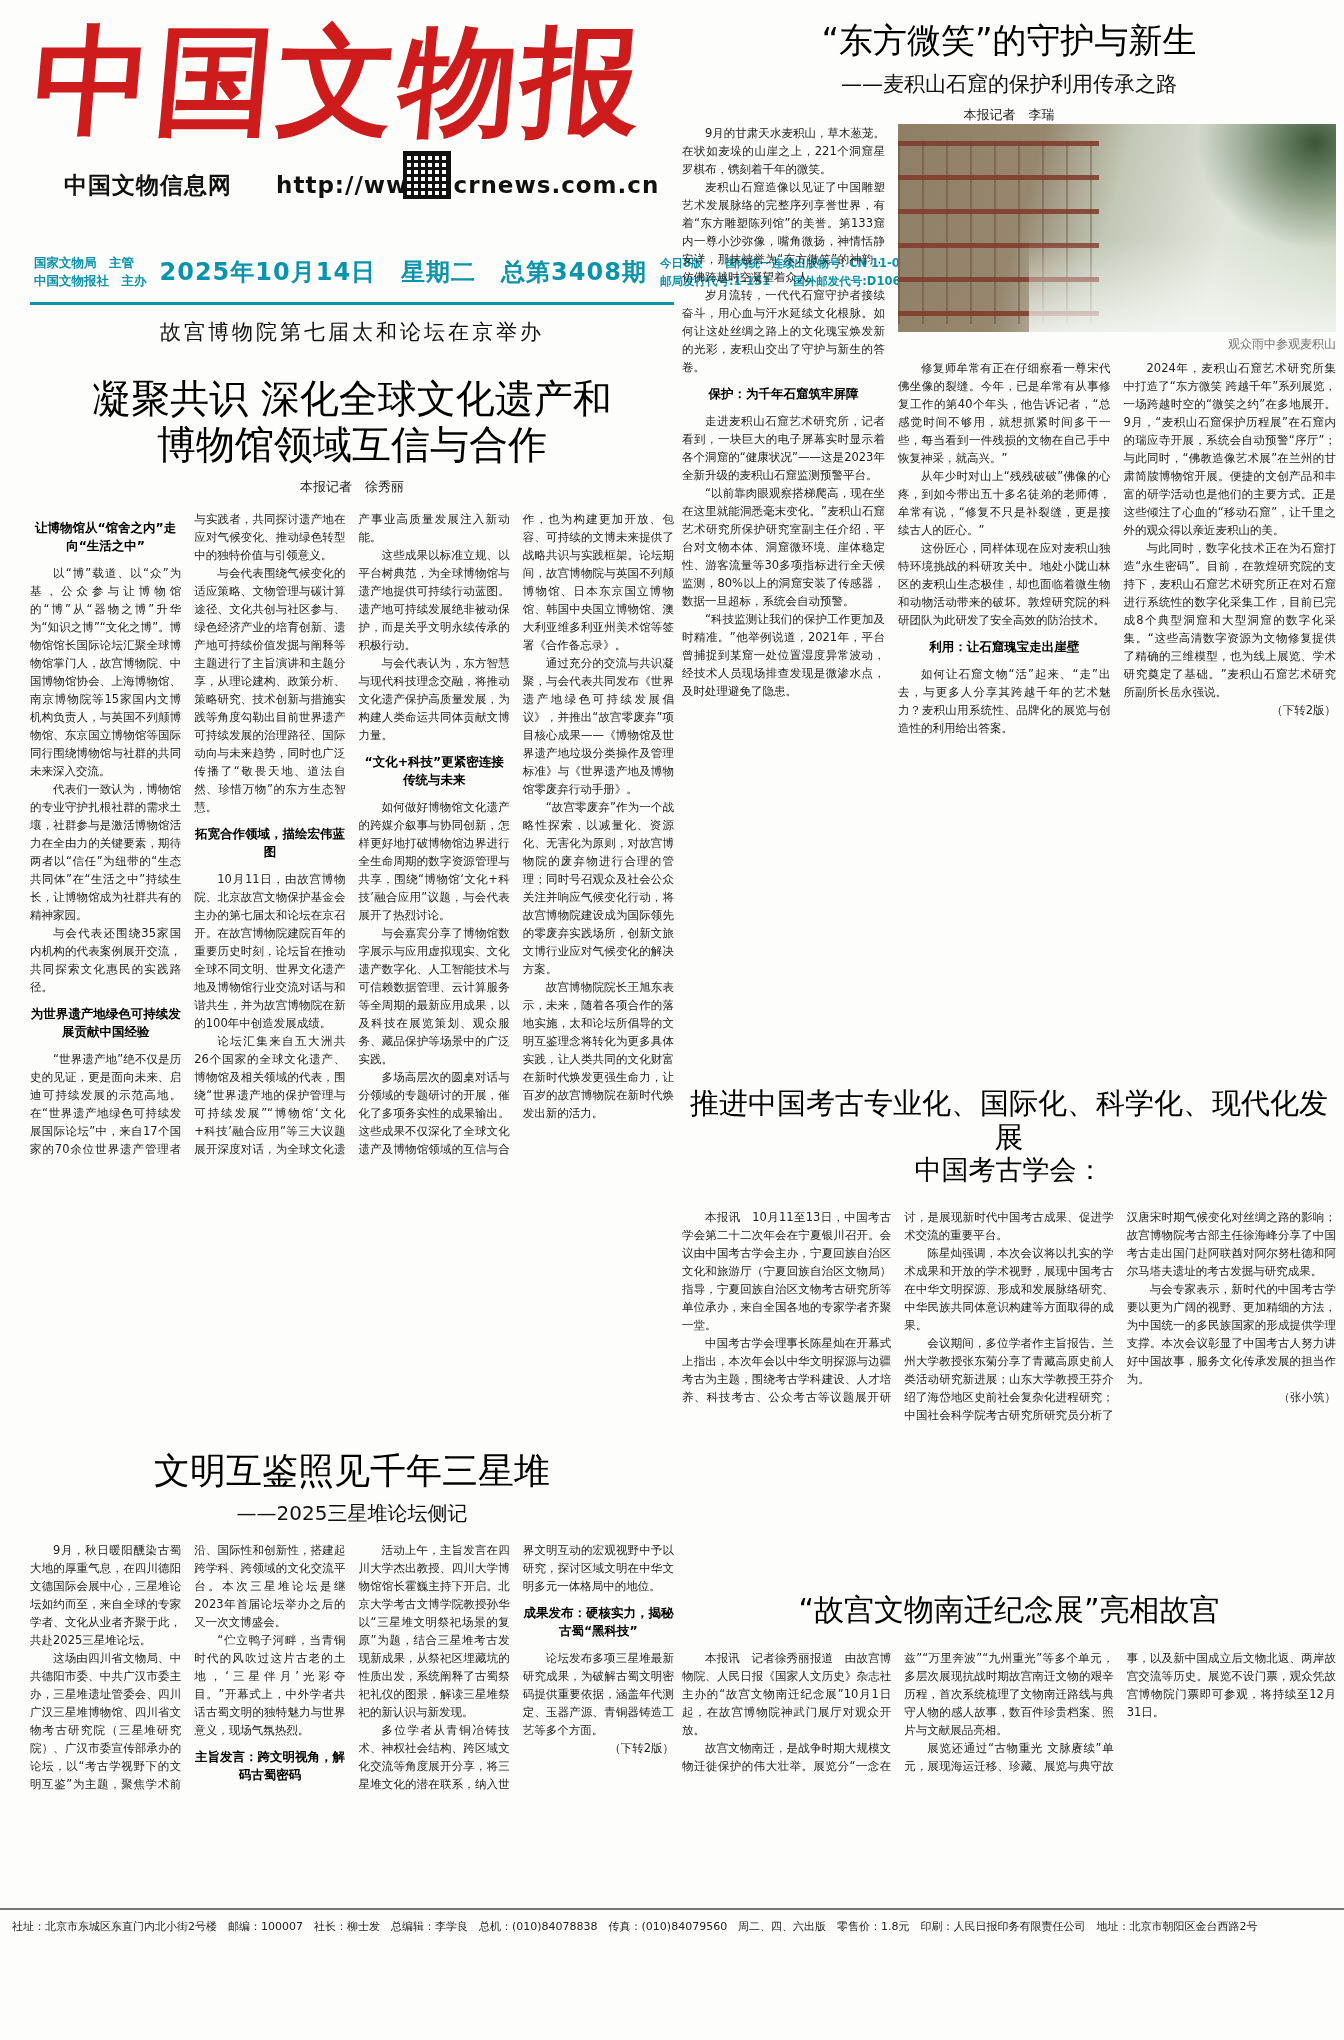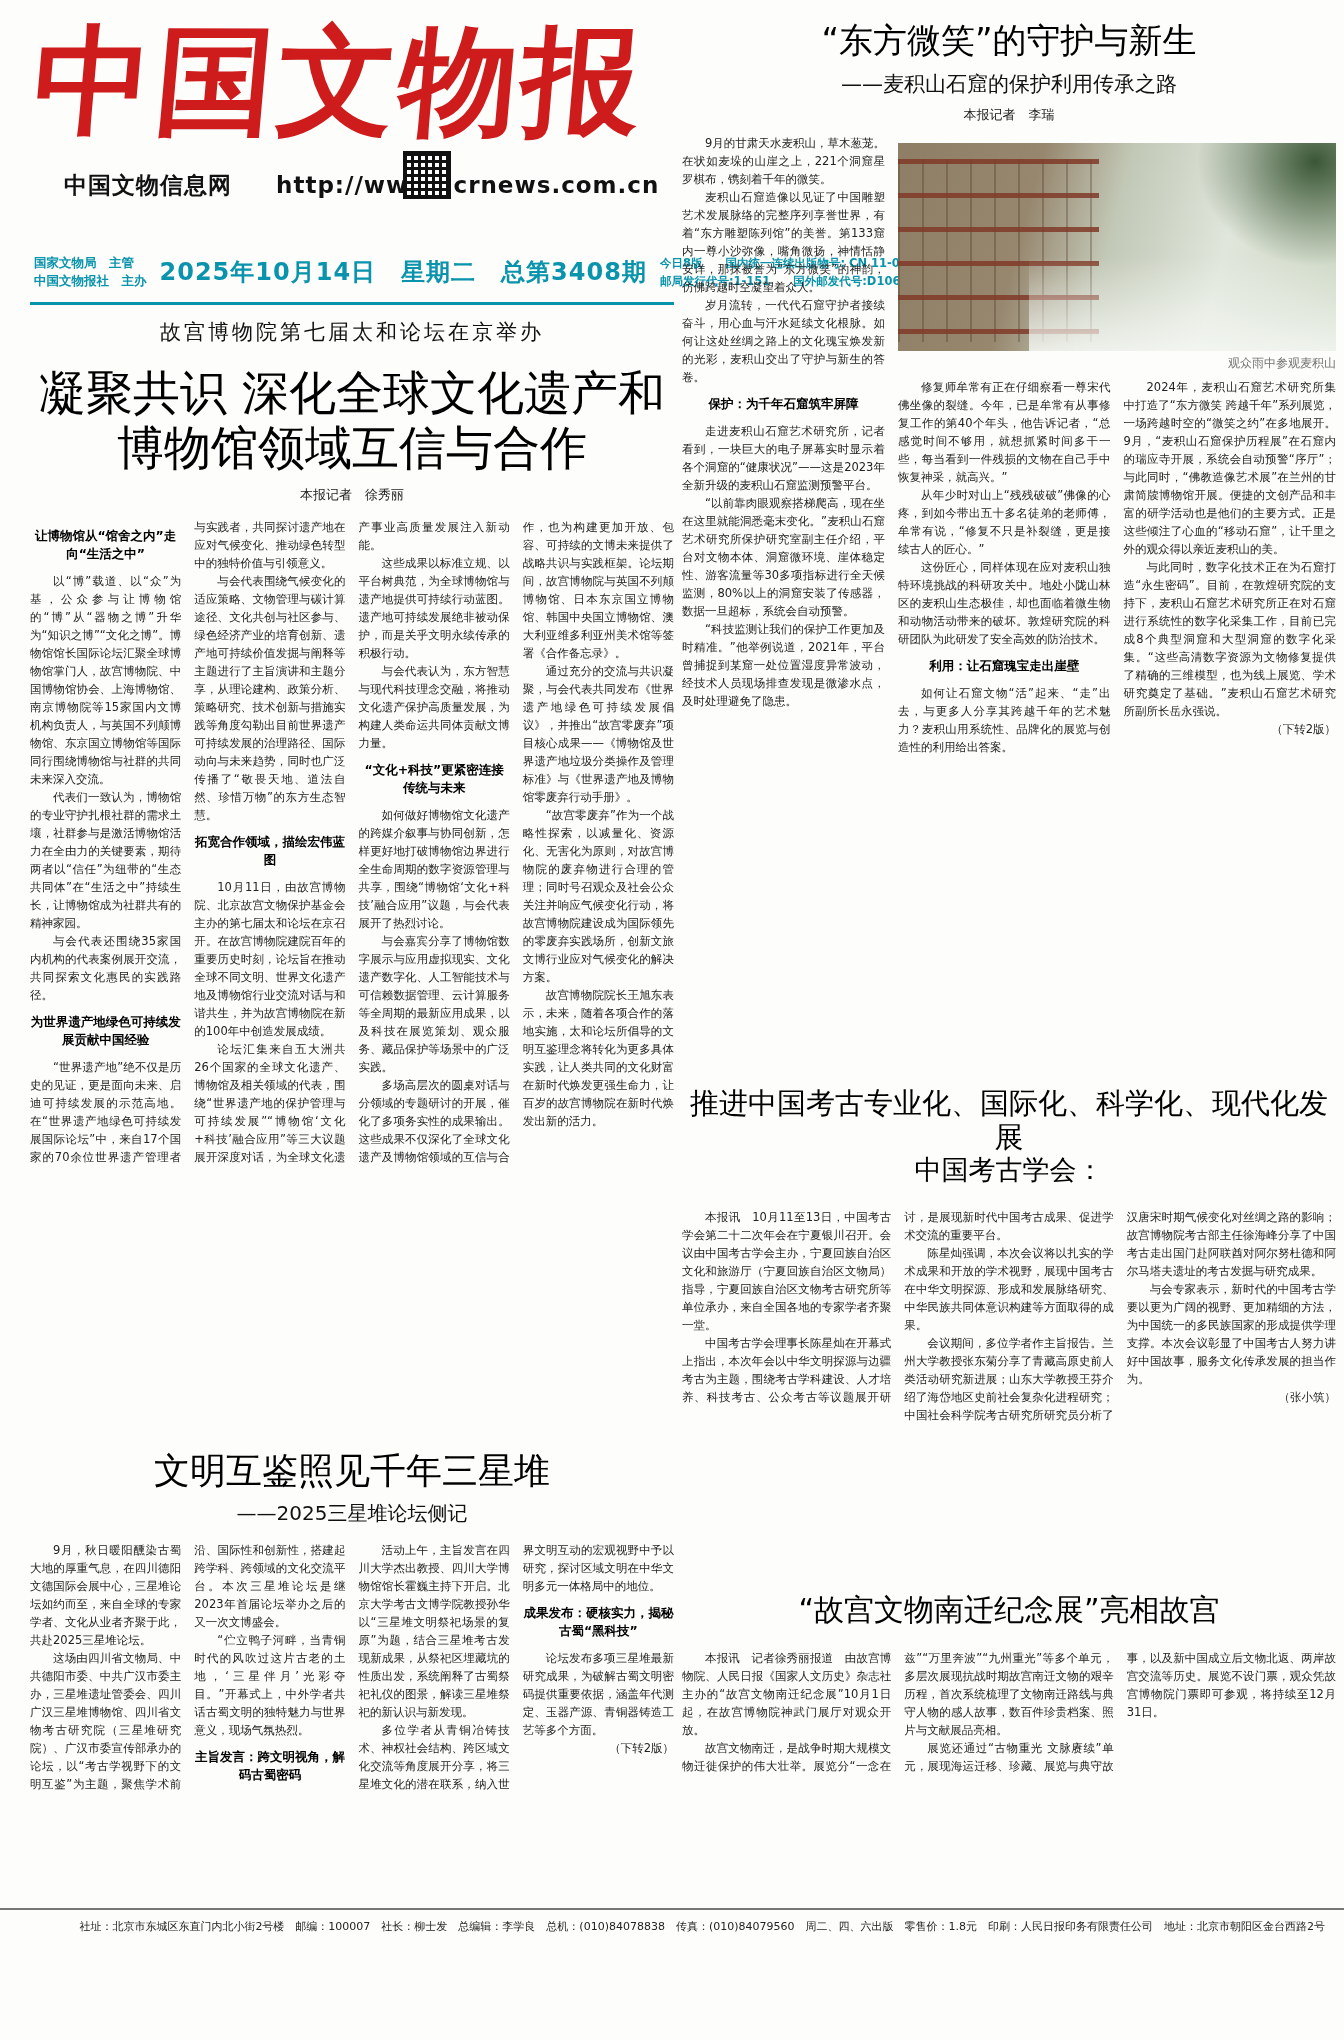--- a/index.html
+++ b/index.html
@@ -52,21 +52,21 @@
              repeating-linear-gradient(to bottom, rgba(128,58,40,.85) 0 5px, transparent 5px 34px),
              repeating-linear-gradient(to right, rgba(70,45,30,.30) 0 2px, transparent 2px 24px); }
   .foliage { position:absolute; right:0; top:0; width:32%; height:60%;
            background:radial-gradient(ellipse at 85% 15%, rgba(45,75,40,.92), rgba(45,75,40,0) 70%); }
   .mist { position:absolute; left:30%; bottom:0; width:70%; height:45%;
            background:linear-gradient(to top, rgba(245,248,244,.85), rgba(245,248,244,0)); }
   .caption { font-size:12px; text-align:right; margin-top:4px; color:#737373; }
 
   
   .footer { border-top:2px solid #777; font-size:11px; color:#222;
-            padding:9px 19px 0 12px; white-space:nowrap;text-align:right; }
+            padding:9px 19px 0 12px; white-space:nowrap; }
 </style>
 </head>
 <body>
 
 <div class="abs" style="left:34px; top:16px; width:640px; height:150px;">
   <div class="calligraphy">中国文物报</div>
 </div>
 <div class="abs site-line" style="left:64px; top:170px;">
   <span>中国文物信息网</span>
   <span style="display:inline-block; width:26px;"></span>
@@ -82,21 +82,21 @@
   <div class="dateline">2025年10月14日　星期二　总第3408期</div>
   <div class="issueinfo">
     <div>今日8版　　国内统一连续出版物号: CN 11-0170</div>
     <div>邮局发行代号:1-151　　国外邮发代号:D1064</div>
   </div>
 </div>
 <div class="abs teal-rule" style="left:30px; top:302px; width:644px;"></div>
 
 <div class="abs" style="left:30px; top:318px; width:644px;">
   <div class="kicker">故宫博物院第七届太和论坛在京举办</div>
-  <div class="hl" style="font-size:47px; margin-top:19px;">
+  <div class="hl" style="font-size:39px; margin-top:30px;">
     <div>凝聚共识 深化全球文化遗产和</div>
     <div>博物馆领域互信与合作</div>
   </div>
   <div class="byline" style="margin-top:10px;">本报记者　徐秀丽</div>
   <div class="cols c4" style="margin-top:14px; height:692px;">
       <h3 class="subhead">让博物馆从“馆舍之内”走向“生活之中”</h3>
       <p>以“博”载道、以“众”为基，公众参与让博物馆的“博”从“器物之博”升华为“知识之博”“文化之博”。博物馆馆长国际论坛汇聚全球博物馆掌门人，故宫博物院、中国博物馆协会、上海博物馆、南京博物院等15家国内文博机构负责人，与英国不列颠博物馆、东京国立博物馆等国际同行围绕博物馆与社群的共同未来深入交流。</p>
       <p>代表们一致认为，博物馆的专业守护扎根社群的需求土壤，社群参与是激活博物馆活力在全由力的关键要素，期待两者以“信任”为纽带的“生态共同体”在“生活之中”持续生长，让博物馆成为社群共有的精神家园。</p>
       <p>与会代表还围绕35家国内机构的代表案例展开交流，共同探索文化惠民的实践路径。</p>
       <h3 class="subhead">为世界遗产地绿色可持续发展贡献中国经验</h3>
@@ -115,21 +115,21 @@
       <p>“故宫零废弃”作为一个战略性探索，以减量化、资源化、无害化为原则，对故宫博物院的废弃物进行合理的管理；同时号召观众及社会公众关注并响应气候变化行动，将故宫博物院建设成为国际领先的零废弃实践场所，创新文旅文博行业应对气候变化的解决方案。</p>
       <p>故宫博物院院长王旭东表示，未来，随着各项合作的落地实施，太和论坛所倡导的文明互鉴理念将转化为更多具体实践，让人类共同的文化财富在新时代焕发更强生命力，让百岁的故宫博物院在新时代焕发出新的活力。</p>
     </div>
 </div>
 
 <div class="abs" style="left:682px; top:20px; width:654px;">
   <div class="hl" style="font-size:34px;">“东方微笑”的守护与新生</div>
   <div class="subtitle" style="font-size:21px; margin-top:10px;">——麦积山石窟的保护利用传承之路</div>
   <div class="byline" style="margin-top:8px;">本报记者　李瑞</div>
 
-  <div style="display:flex; gap:13px; margin-top:10px;align-items:center;">
+  <div style="display:flex; gap:13px; ">
     <div class="flowtext" style="width:203px; height:920px;">
         <p>9月的甘肃天水麦积山，草木葱茏。在状如麦垛的山崖之上，221个洞窟星罗棋布，镌刻着千年的微笑。</p>
         <p>麦积山石窟造像以见证了中国雕塑艺术发展脉络的完整序列享誉世界，有着“东方雕塑陈列馆”的美誉。第133窟内一尊小沙弥像，嘴角微扬，神情恬静安详，那抹被誉为“东方微笑”的神韵，仿佛跨越时空凝望着众人。</p>
         <p>岁月流转，一代代石窟守护者接续奋斗，用心血与汗水延续文化根脉。如何让这处丝绸之路上的文化瑰宝焕发新的光彩，麦积山交出了守护与新生的答卷。</p>
         <h3 class="subhead">保护：为千年石窟筑牢屏障</h3>
         <p>走进麦积山石窟艺术研究所，记者看到，一块巨大的电子屏幕实时显示着各个洞窟的“健康状况”——这是2023年全新升级的麦积山石窟监测预警平台。</p>
         <p>“以前靠肉眼观察搭梯爬高，现在坐在这里就能洞悉毫末变化。”麦积山石窟艺术研究所保护研究室副主任介绍，平台对文物本体、洞窟微环境、崖体稳定性、游客流量等30多项指标进行全天候监测，80%以上的洞窟安装了传感器，数据一旦超标，系统会自动预警。</p>
         <p>“科技监测让我们的保护工作更加及时精准。”他举例说道，2021年，平台曾捕捉到某窟一处位置湿度异常波动，经技术人员现场排查发现是微渗水点，及时处理避免了隐患。</p>
       </div>
     <div style="width:438px;">

